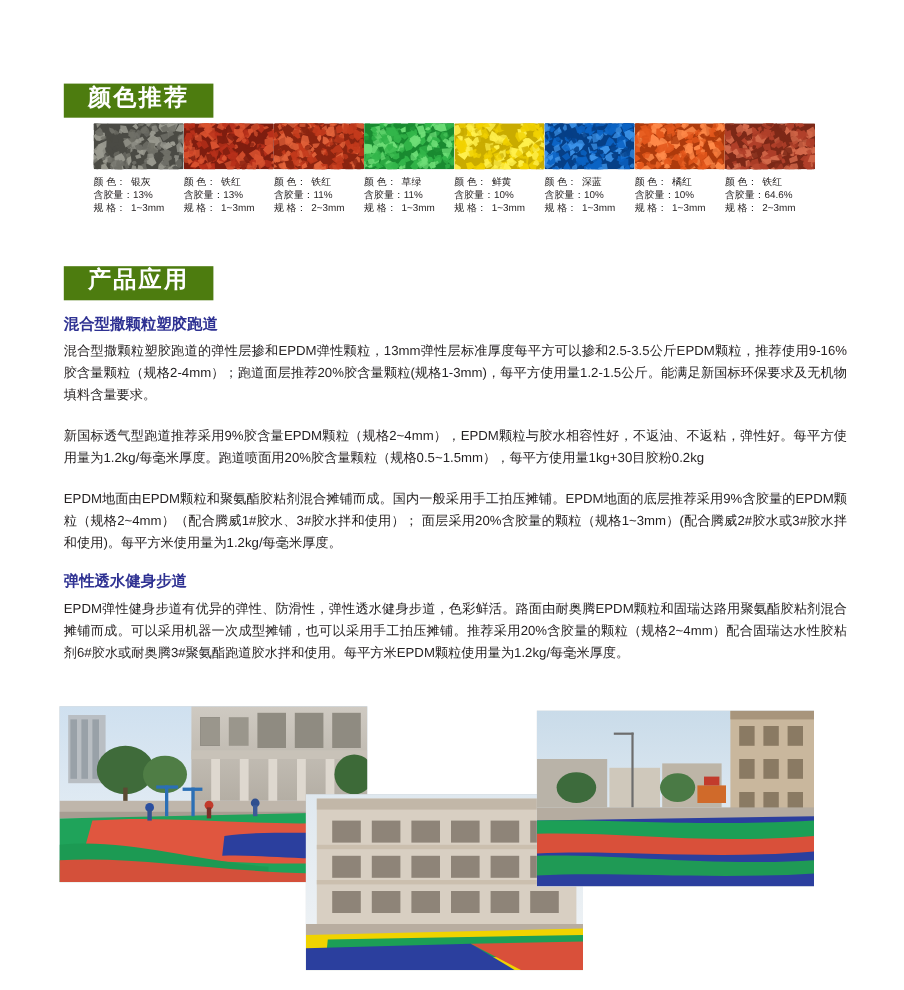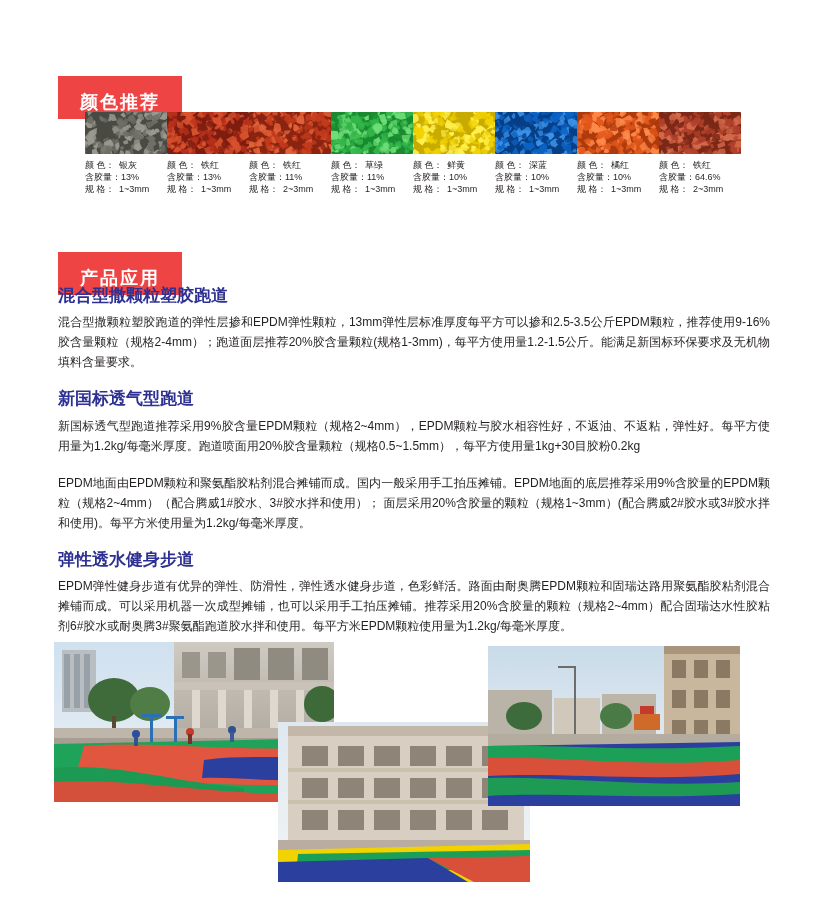--- a/index.html
+++ b/index.html
@@ -17,33 +17,33 @@
   }
   .page {
     position: relative;
     width: 822px;
     height: 900px;
   }
 
   
   .section-tag {
     display: inline-block;
-    background: #ef4444;
+    background: #4d7c0f;
     color: #ffffff;
-    font-size: 18px;
+    font-size: 21px;
     font-weight: bold;
     letter-spacing: 2px;
-    padding: 17px 22px 8px 22px;
+    padding: 2px 22px 8px 22px;
     line-height: 1;
   }
   .tag-wrap {
     position: absolute;
   }
   #colors-tag { left: 58px; top: 76px; }
-  #apps-tag   { left: 58px; top: 252px; text-align: right; }
+  #apps-tag   { left: 58px; top: 242px; text-align: right; }
 
   
   .swatch-row {
     position: absolute;
     left: 58px;
     top: 112px;
     width: 710px;
     display: flex;
     justify-content: center;
   }
@@ -76,21 +76,21 @@
     position: absolute;
     left: 58px;
     top: 286px;
     width: 712px;
   }
   .app-block {
     margin-bottom: 17px;
   }
   .app-title {
     color: #2e3192;
-    font-size: 17px;
+    font-size: 14px;
     font-weight: bold;
     margin: 0 0 6px 0;
     line-height: 1.2;
   }
   .app-body {
     font-size: 12px;
     line-height: 20px;
     color: #231f20;
     text-align: justify;
     margin: 0;
@@ -1571,21 +1571,20 @@
   <div class="tag-wrap" id="apps-tag">
     <span class="section-tag">产品应用</span>
   </div>
 
   <div class="apps" id="apps">
       <div class="app-block">
         <h3 class="app-title">混合型撒颗粒塑胶跑道</h3>
         <p class="app-body">混合型撒颗粒塑胶跑道的弹性层掺和EPDM弹性颗粒，13mm弹性层标准厚度每平方可以掺和2.5-3.5公斤EPDM颗粒，推荐使用9-16%胶含量颗粒（规格2-4mm）；跑道面层推荐20%胶含量颗粒(规格1-3mm)，每平方使用量1.2-1.5公斤。能满足新国标环保要求及无机物填料含量要求。</p>
       </div>
       <div class="app-block">
-        <h3 class="app-title">新国标透气型跑道</h3>
         <p class="app-body">新国标透气型跑道推荐采用9%胶含量EPDM颗粒（规格2~4mm），EPDM颗粒与胶水相容性好，不返油、不返粘，弹性好。每平方使用量为1.2kg/每毫米厚度。跑道喷面用20%胶含量颗粒（规格0.5~1.5mm），每平方使用量1kg+30目胶粉0.2kg</p>
       </div>
       <div class="app-block">
         <p class="app-body">EPDM地面由EPDM颗粒和聚氨酯胶粘剂混合摊铺而成。国内一般采用手工拍压摊铺。EPDM地面的底层推荐采用9%含胶量的EPDM颗粒（规格2~4mm）（配合腾威1#胶水、3#胶水拌和使用）；  面层采用20%含胶量的颗粒（规格1~3mm）(配合腾威2#胶水或3#胶水拌和使用)。每平方米使用量为1.2kg/每毫米厚度。</p>
       </div>
       <div class="app-block">
         <h3 class="app-title">弹性透水健身步道</h3>
         <p class="app-body">EPDM弹性健身步道有优异的弹性、防滑性，弹性透水健身步道，色彩鲜活。路面由耐奥腾EPDM颗粒和固瑞达路用聚氨酯胶粘剂混合摊铺而成。可以采用机器一次成型摊铺，也可以采用手工拍压摊铺。推荐采用20%含胶量的颗粒（规格2~4mm）配合固瑞达水性胶粘剂6#胶水或耐奥腾3#聚氨酯跑道胶水拌和使用。每平方米EPDM颗粒使用量为1.2kg/每毫米厚度。</p>
       </div>
     </div>

